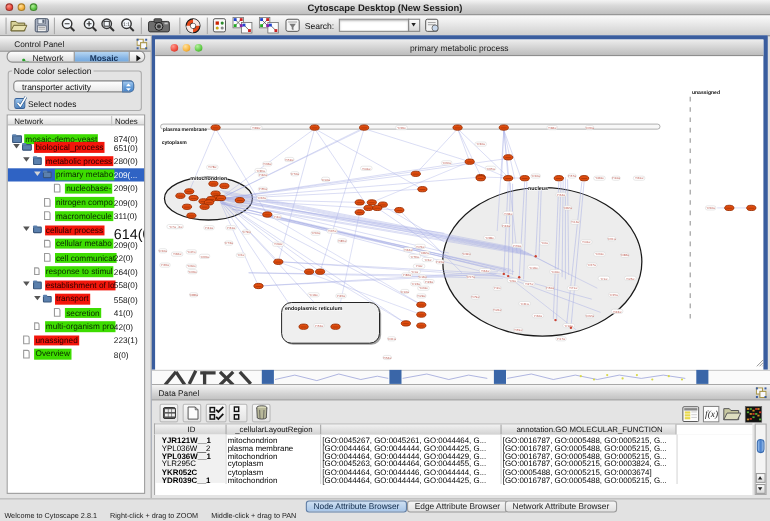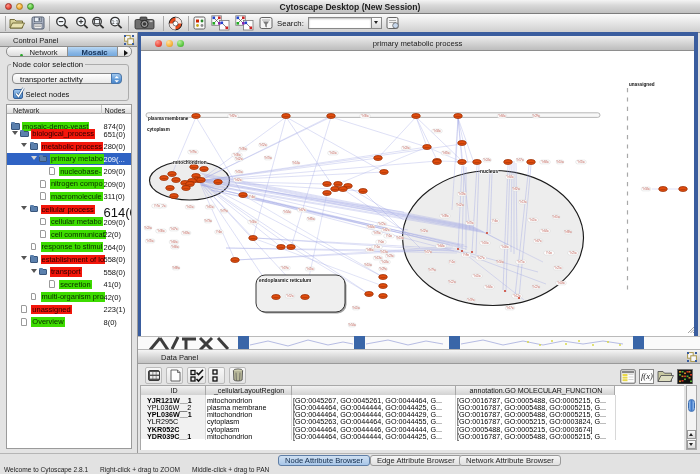--- a/index.html
+++ b/index.html
@@ -724,21 +724,21 @@
         <circle cx="455" cy="9" r="1"></circle>
         <circle cx="470" cy="6" r="1"></circle>
         <circle cx="482" cy="9" r="1"></circle>
       </g>
   <line x1="0" y1="13.6" x2="562" y2="13.6" stroke="#999" stroke-width="0.8"></line>
  </svg>
 </div>
 
 <div class="abs" style="left:138px;top:350px;width:562px;height:103px;background:#e4e4e4">
  <div class="abs" style="left:0;top:0;width:100%;height:13.5px;background:linear-gradient(#f5f5f5,#d4d4d4 60%,#c2c2c2);border-bottom:1px solid #9a9a9a">
-  <span class="abs" style="left:23px;top:3.2px;font-size:7.5px;color:#1a1a1a">Data Panel</span>
+  <span class="abs" style="left:6px;top:3.2px;font-size:7.5px;color:#1a1a1a">Data Panel</span>
   <svg class="abs" style="right:3px;top:2px" width="10" height="10" viewBox="0 0 10 10">
         <rect x="0.6" y="0.6" width="5.6" height="5.6" fill="#f8f8fc" stroke="#a89548" stroke-width="1"></rect>
         <rect x="3.8" y="3.8" width="5.6" height="5.6" fill="#f8f8fc" stroke="#a89548" stroke-width="1"></rect>
         <rect x="0" y="0" width="2" height="2" fill="#3a5d9e"></rect>
         <rect x="8" y="0" width="2" height="2" fill="#3a5d9e"></rect>
         <rect x="0" y="8" width="2" height="2" fill="#3a5d9e"></rect>
         <rect x="8" y="8" width="2" height="2" fill="#3a5d9e"></rect>
       </svg>
  </div>
 <span class="abs" style="left:7px;top:17px;width:17px;height:16.5px;background:linear-gradient(#f8f8f8,#e4e4e4);border:1px solid #bbb;border-radius:2px"></span>

